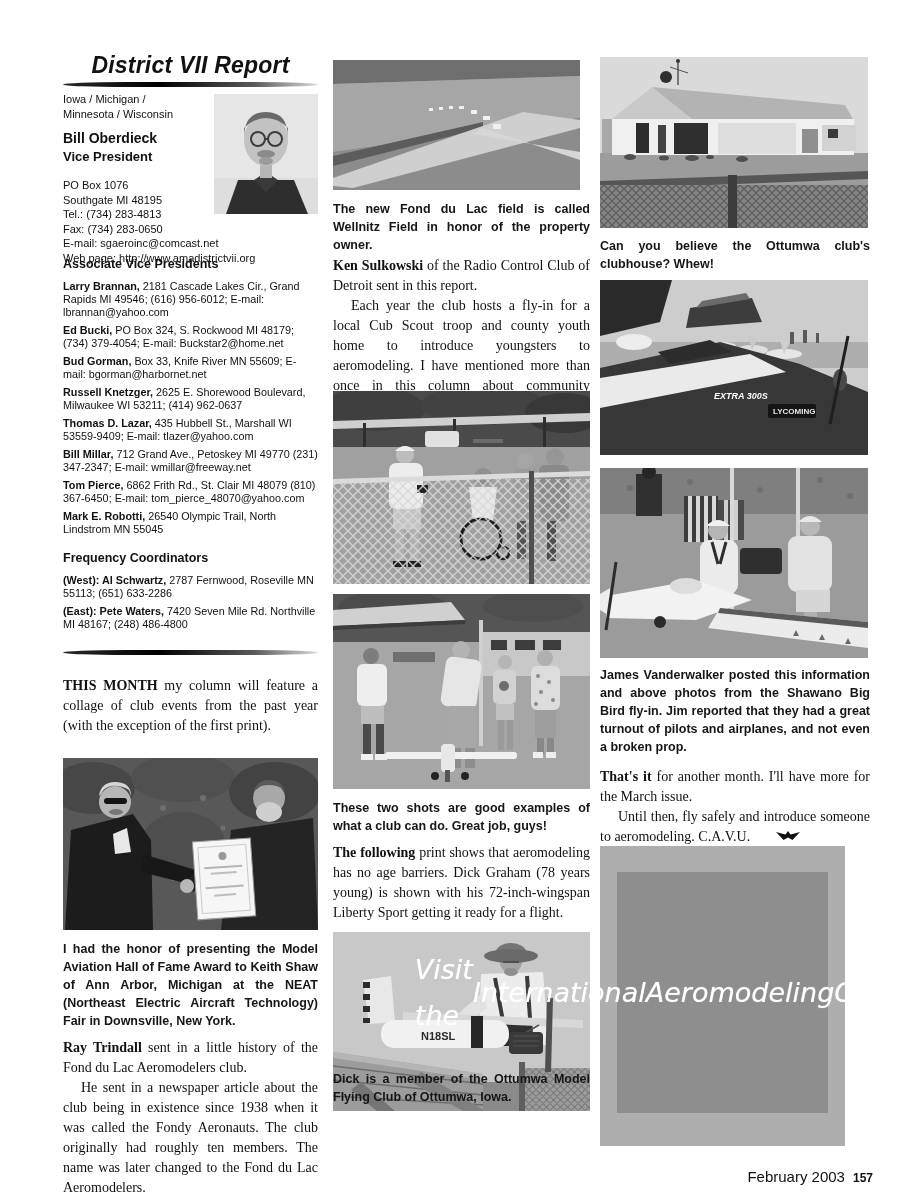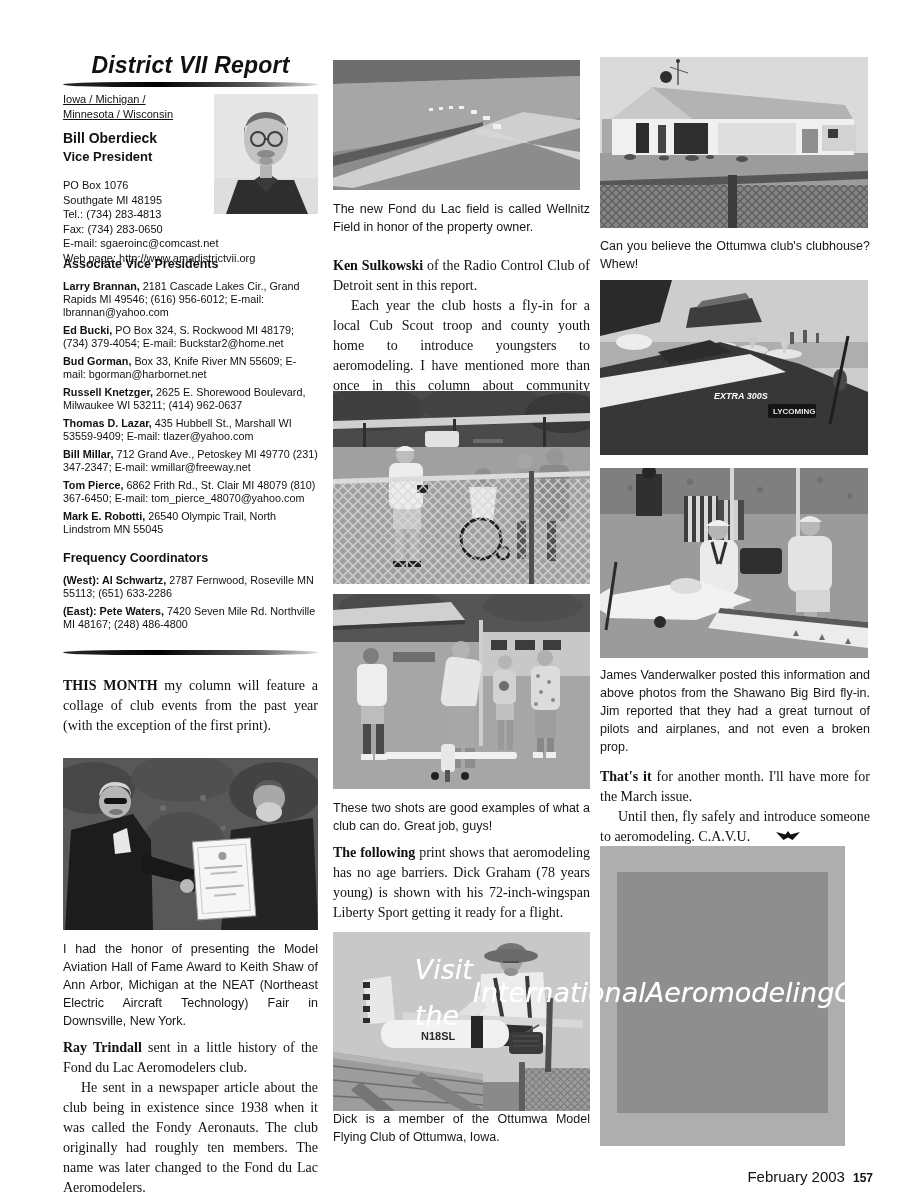--- a/index.html
+++ b/index.html
@@ -14,53 +14,53 @@
   
   .col-left{left:63px;width:255px;}
   .report-title{
     top:52px;text-align:center;font-family:"Liberation Sans",sans-serif;
     font-weight:bold;font-style:italic;font-size:23px;letter-spacing:.2px;
   }
   .swoosh{height:5px;border-radius:50% / 100%;
     background:linear-gradient(to right,#2a2a2a,#000 38%,#5a5a5a 75%,#d9d9d9 100%);}
   .swoosh.title-rule{margin-top:3px;}
   .officer{top:92px;font-size:11px;line-height:14.5px;}
-  .officer .region{white-space:nowrap;text-decoration:underline;}
+  .officer .region{white-space:nowrap;}
   .officer-name{font-size:14px;font-weight:bold;margin-top:7px;line-height:21px;}
   .officer-role{font-size:13px;font-weight:bold;line-height:16px;}
   .officer-address{margin-top:13px;}
   .portrait{position:absolute;top:2px;right:0;width:104px;height:120px;}
   .directory{top:258px;font-size:10.8px;line-height:13px;}
   .dir-heading{font-size:12.5px;font-weight:bold;margin:0 0 9px 0;}
   .dir-entry{margin-bottom:5px;}
   .dir-entry b{font-weight:bold;}
   .freq-heading{margin-top:16px;}
   .rule2{top:650px;}
   .serif{font-family:"Liberation Serif",serif;font-size:14px;line-height:20px;text-align:justify;}
   .serif .lead{font-weight:bold;}
   .serif p{margin:0;}
   .serif p.indent{text-indent:18px;}
   .this-month{top:676px;}
   .photo{overflow:hidden;background:#bbb;}
   .photo svg{display:block;width:100%;height:100%;}
   .award-photo{top:758px;height:172px;}
-  .caption{font-size:12.5px;font-weight:normal;line-height:18px;text-align:justify;color:#161616;}
+  .caption{font-size:12.5px;font-weight:bold;line-height:18px;text-align:justify;color:#161616;}
   .award-caption{top:940px;}
   .ray-block{top:1038px;}
   
   .col-mid{left:333px;width:257px;}
   .aerial-photo{top:60px;height:130px;width:247px;}
   .field-caption{top:200px;}
   .ken-block{top:256px;}
   .fence-photo{top:391px;height:193px;}
   .kids-photo{top:594px;height:195px;}
   .shots-caption{top:799px;}
   .following-block{top:843px;}
   .dick-photo{top:932px;height:179px;}
-  .dick-caption{top:1070px;margin-top:40px;}
+  .dick-caption{top:1070px;}
   
   .col-right{left:600px;width:270px;}
   .clubhouse-photo{top:57px;height:171px;width:268px;}
   .clubhouse-caption{top:237px;}
   .planes-photo{top:280px;height:175px;width:268px;}
   .yellow-photo{top:468px;height:190px;width:268px;}
   .james-caption{top:666px;}
   .closing-block{top:767px;}
   .wings{display:inline-block;vertical-align:-1px;margin-left:8px;}
   .ad-box{top:846px;width:245px;height:300px;background:var(--ad_outer,#aeaeae);

